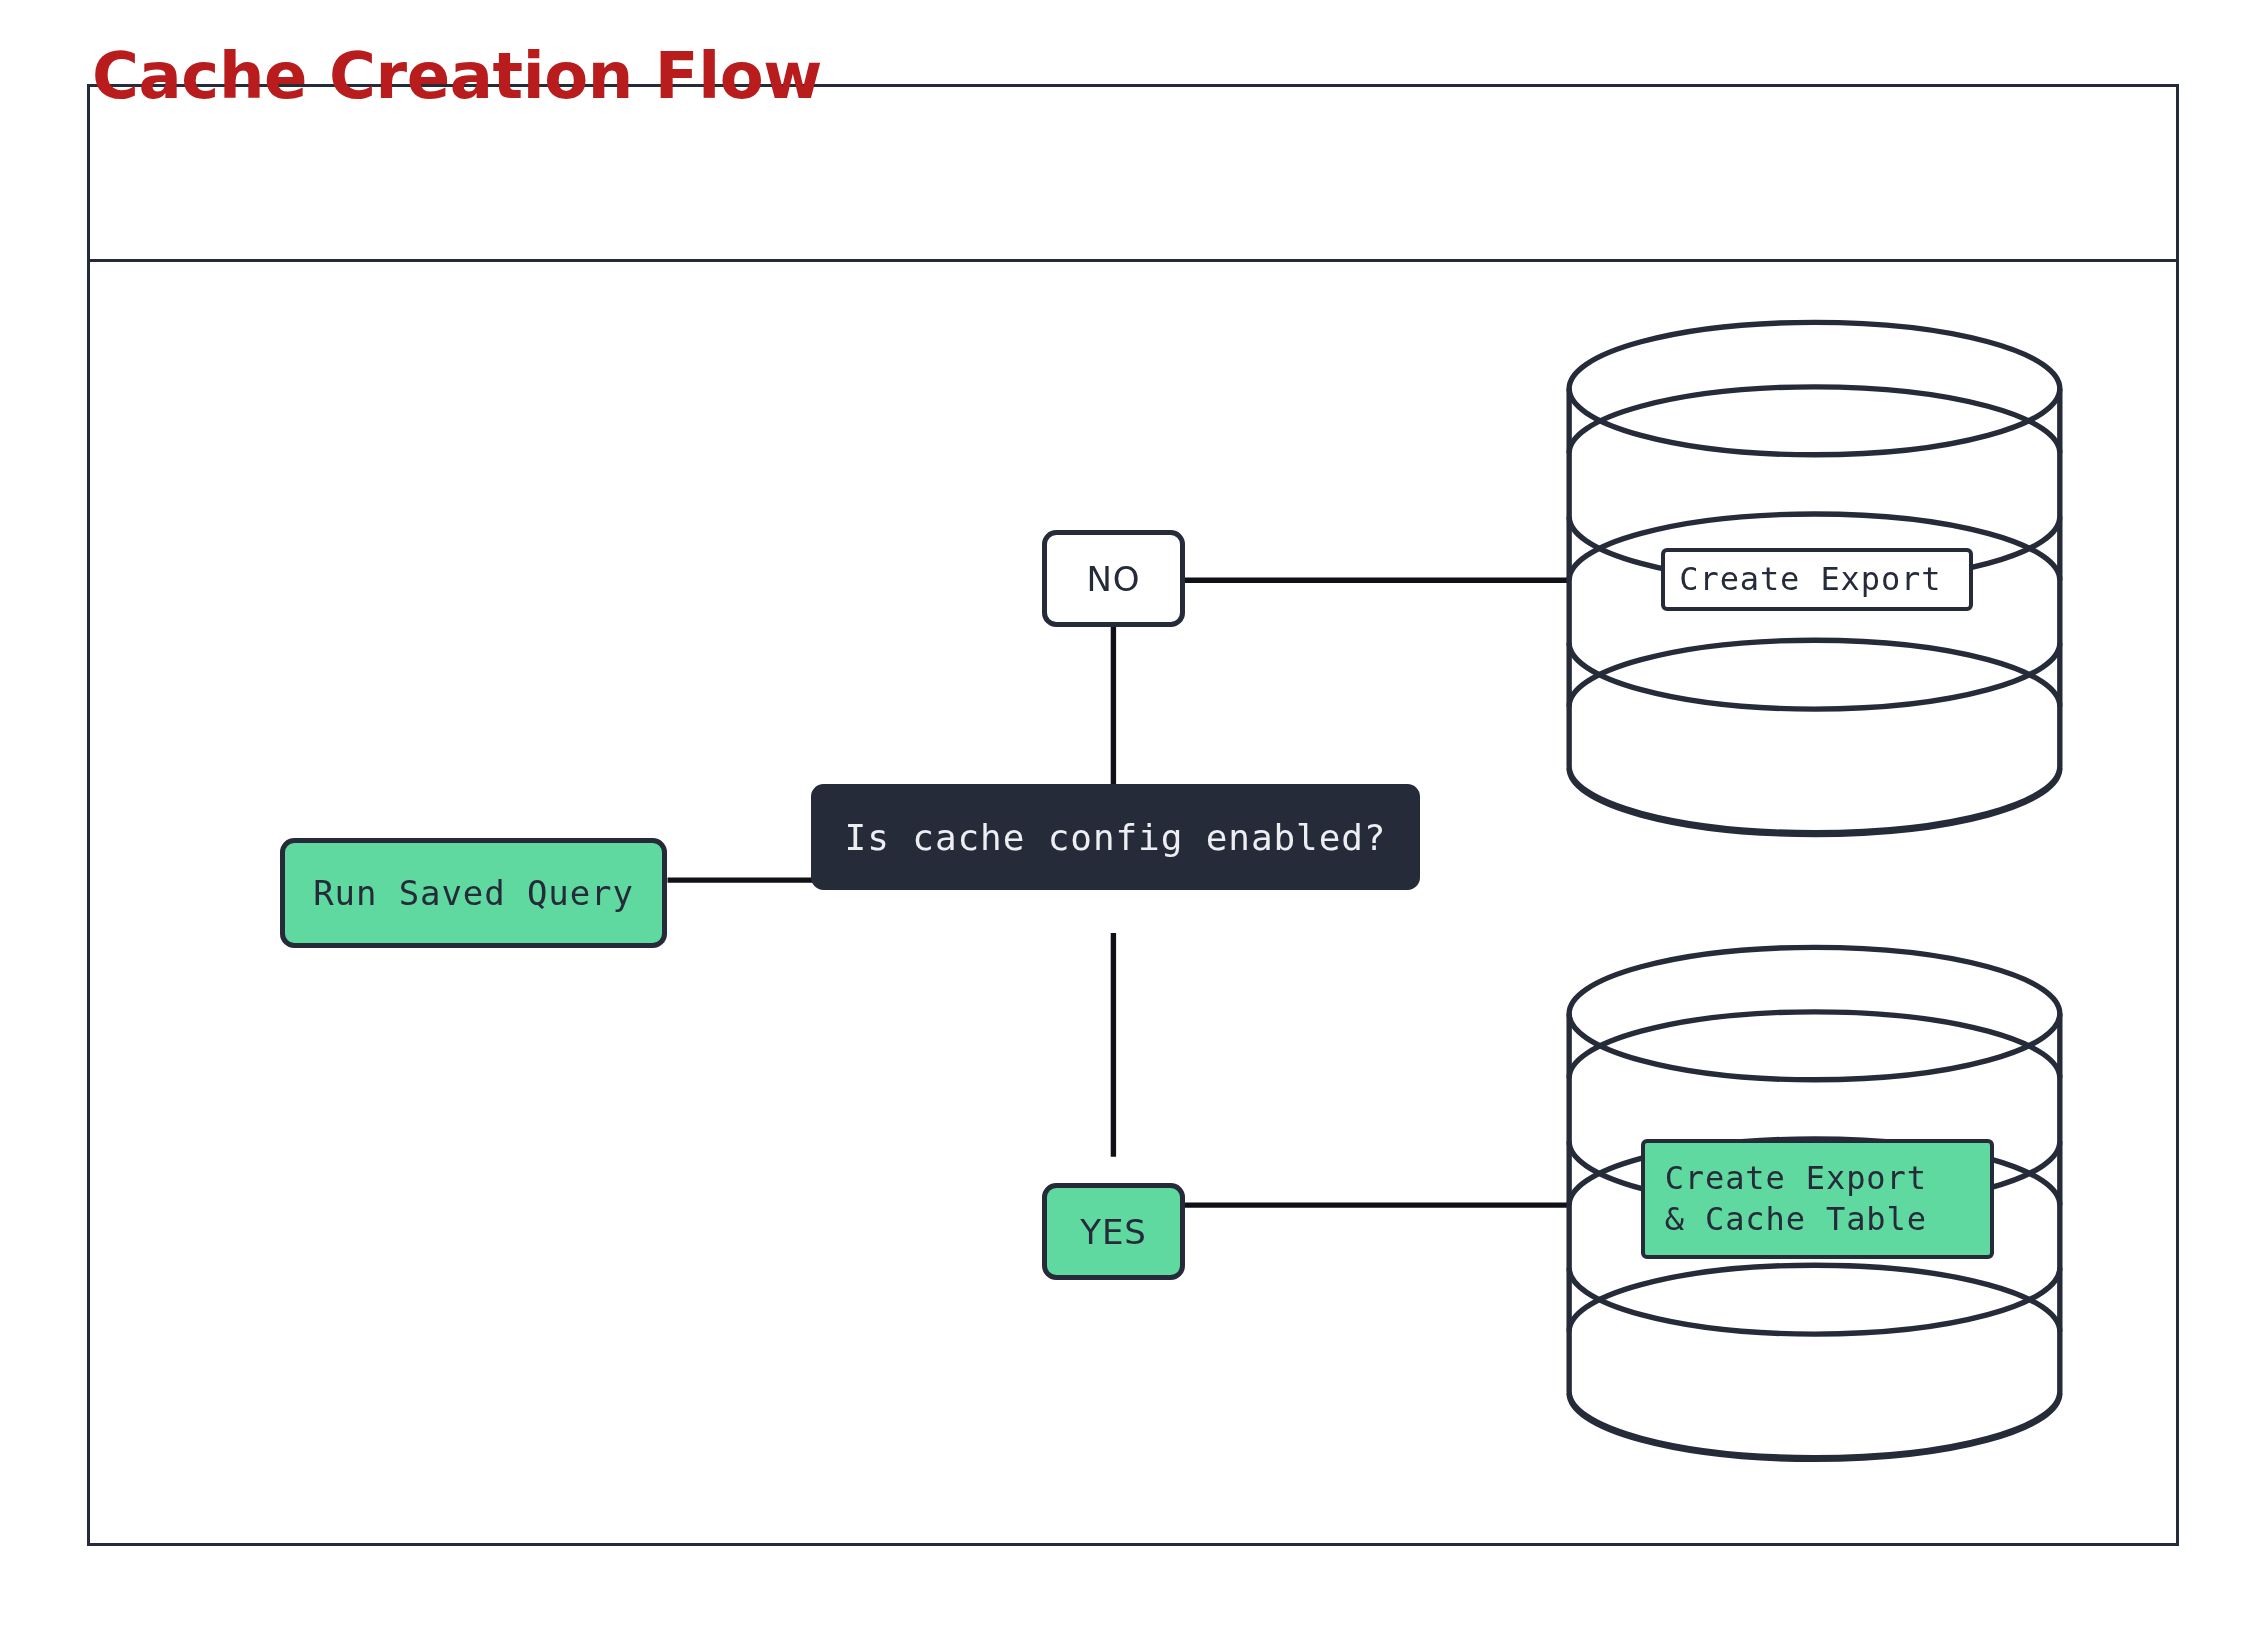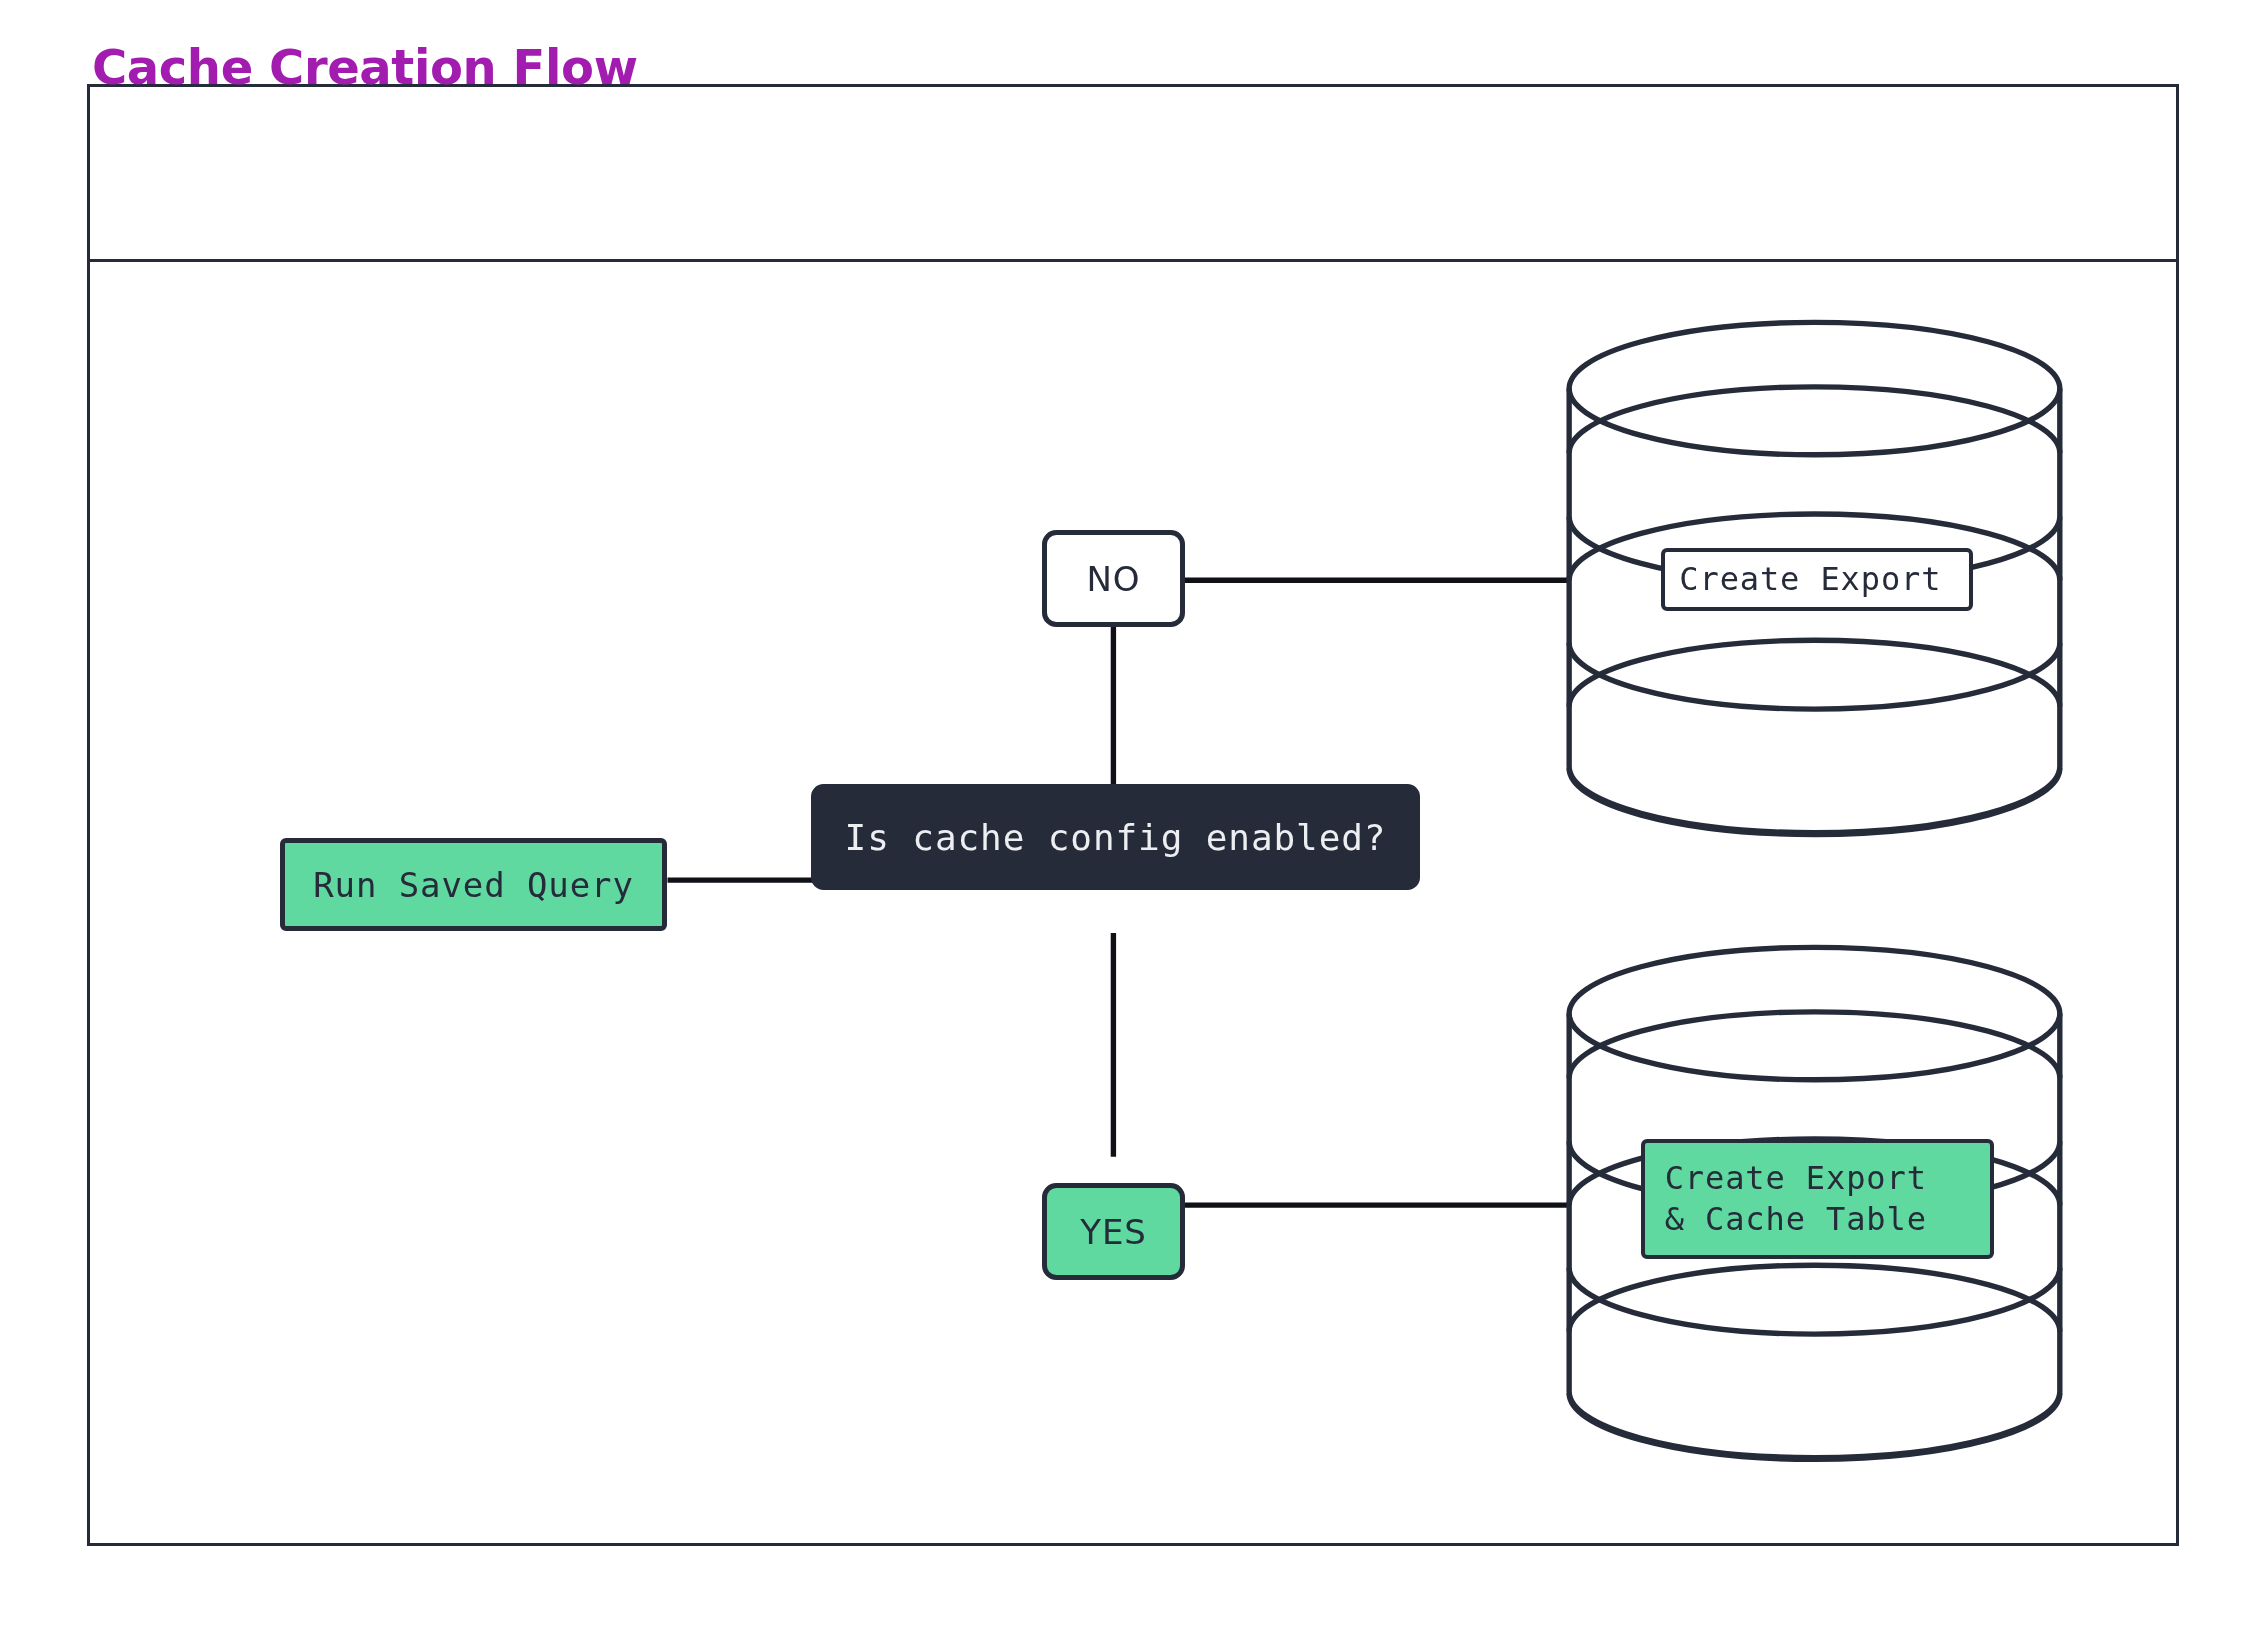--- a/index.html
+++ b/index.html
@@ -38,24 +38,24 @@
     right: 0;
     height: 175px;
     border-bottom: 3.6px solid #262b3a;
     box-sizing: border-box;
   }
   #page-title {
     position: absolute;
     left: 92px;
     top: 39px;
     font-family: "DejaVu Sans", "Liberation Sans", sans-serif;
-    font-size: 48px;
+    font-size: 64px;
     font-weight: 700;
     letter-spacing: -0.4px;
-    color: #a21caf;
+    color: #b91c1c;
     white-space: nowrap;
   }
 
   
   #graph-svg {
     position: absolute;
     left: 0;
     top: 0;
     width: 2268px;
     height: 1626px;
@@ -103,24 +103,23 @@
   }
   .node-white {
     background: #ffffff;
     color: #262b3a;
   }
 
   #node-run-saved-query {
     left: 280px;
     top: 838px;
     width: 387px;
-    height: 93px;
+    height: 110px;
     font-size: 34px;
     letter-spacing: 0.9px;
-    border-radius: 6px;
   }
   #node-decision {
     left: 811px;
     top: 784px;
     width: 609px;
     height: 106px;
     font-size: 36px;
     letter-spacing: 0.9px;
     border-radius: 12.5px;
   }

